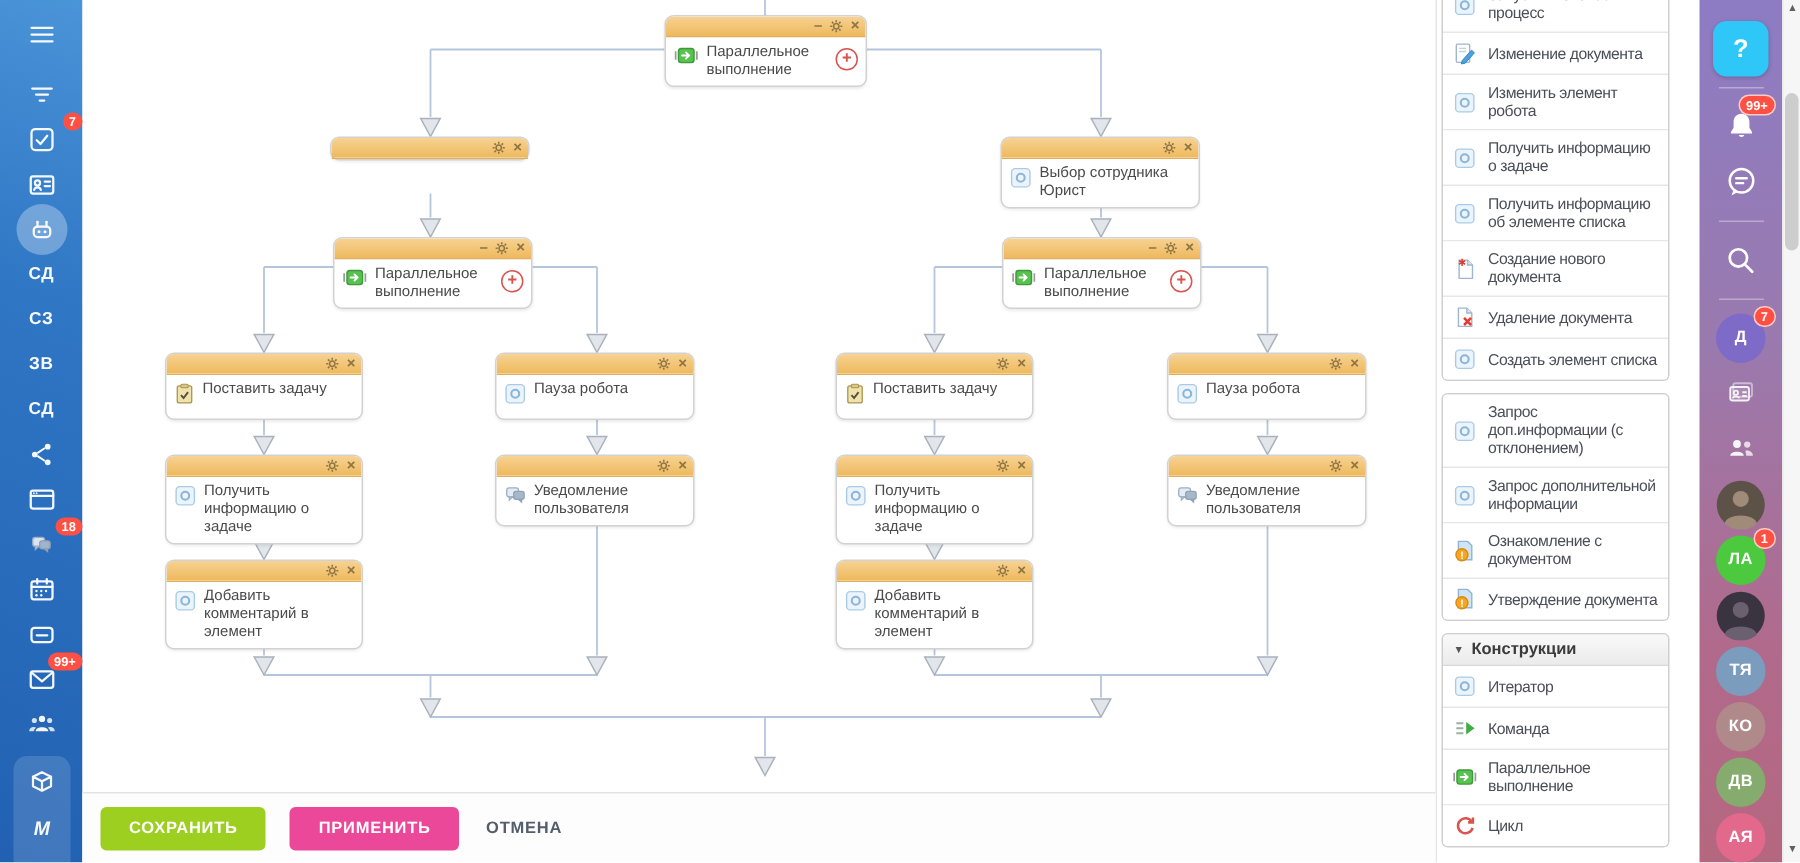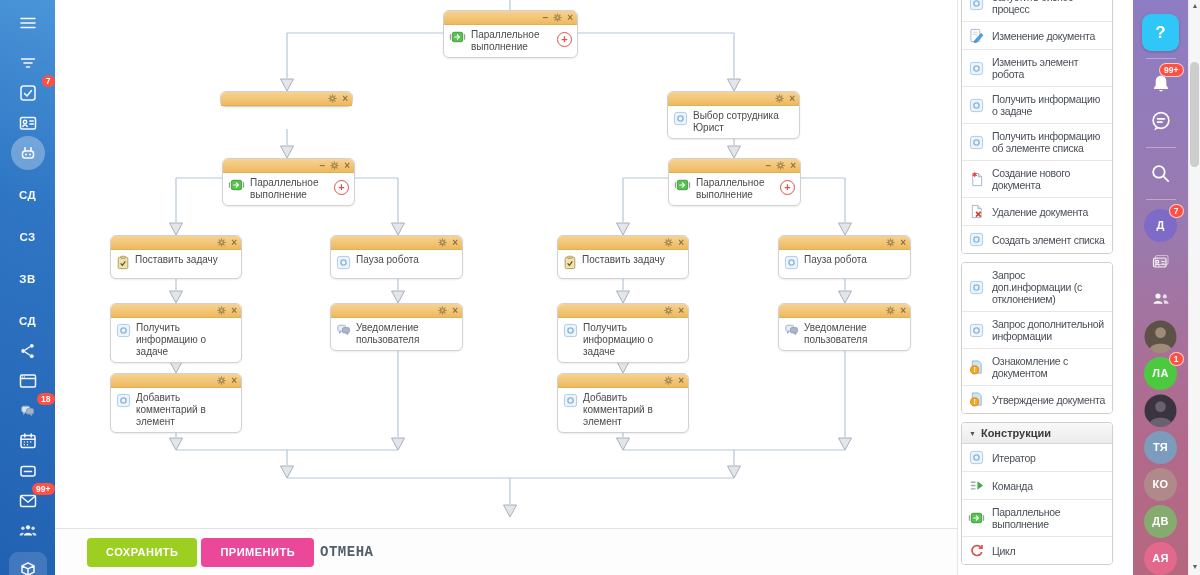--- a/index.html
+++ b/index.html
@@ -6,21 +6,21 @@
   body{width:1200px;height:575px;overflow:hidden;font-family:"Liberation Sans","DejaVu Sans",sans-serif;background:#fff;}
   .app{position:relative;width:1200px;height:575px;overflow:hidden;}
 
   
   .sb{position:absolute;left:0;top:0;width:55px;height:575px;
       background:linear-gradient(200deg,#4a94d8 0%,#2f76c4 35%,#2261b2 100%);
       display:flex;flex-direction:column;align-items:center;box-sizing:border-box;padding-top:10px;}
   .sb-item{position:relative;width:38px;height:26px;display:flex;align-items:center;justify-content:center;
       margin-bottom:4px;cursor:pointer;flex:none;}
   .sb-item svg{opacity:.95;}
-  .sb-item.txt{color:rgba(255,255,255,.97);font-size:11.5px;font-weight:bold;letter-spacing:.4px;margin-top:12px;}
+  .sb-item.txt{color:rgba(255,255,255,.97);font-size:11.5px;font-weight:bold;letter-spacing:.4px;}
   .sb-item.active::before{content:"";position:absolute;width:34px;height:34px;border-radius:50%;
       background:rgba(255,255,255,.30);}
   .sb-item.active svg{position:relative;}
   .sb-badge{position:absolute;top:-5px;right:-8px;background:#ff5043;color:#fff;font-size:8.5px;font-weight:bold;
       border-radius:8px;padding:1.5px 4px;line-height:1;z-index:3;}
   .sb-group{background:rgba(255,255,255,.14);border-radius:9px;padding:5px 0 2px;margin:4px 0 2px;
       display:flex;flex-direction:column;align-items:center;}
   .sb-gap{height:10px;flex:none;}
 
   
@@ -32,26 +32,26 @@
       border-bottom:1px solid #e2af58;display:flex;align-items:center;justify-content:flex-end;
       padding:0 4px;gap:5px;}
   .nbtn{color:#8d7544;font-size:10px;line-height:10px;font-weight:bold;cursor:pointer;display:flex;align-items:center;}
   .nbody{display:flex;align-items:flex-start;padding:4px 5px 4px 5px;gap:5px;}
   .nicon{flex:none;margin-top:1px;}
   .nlabel{font-size:10px;line-height:12px;color:#4a4a4a;flex:1;}
   .nplus{flex:none;width:13px;height:13px;border:1px solid #d9534f;border-radius:50%;color:#d9534f;
       font-size:11px;line-height:12px;font-weight:bold;text-align:center;background:#fff;cursor:pointer;margin-top:3px;}
 
   .bbar{position:absolute;left:0;right:0;bottom:0;height:46px;background:#fdfdfd;border-top:1px solid #e3e3e3;
-      display:flex;align-items:center;padding-left:32px;gap:4px;z-index:5;}
+      display:flex;align-items:center;padding-left:12px;gap:16px;z-index:5;}
   .btn{border:none;border-radius:4px;color:#fff;font-family:inherit;font-size:11px;font-weight:bold;
       letter-spacing:.5px;padding:0 19px;height:29px;cursor:pointer;}
   .btn.save{background:#9dcf21;}
   .btn.apply{background:#ec4899;}
-  .cancel{color:#545d6b;font-size:14px;font-weight:bold;letter-spacing:.5px;cursor:pointer;margin-left:2px;font-family:Liberation Mono, monospace;}
+  .cancel{color:#545d6b;font-size:11px;font-weight:bold;letter-spacing:.5px;cursor:pointer;margin-left:2px;}
 
   
   .panel{position:absolute;left:958px;top:0;width:163px;height:575px;background:#fff;overflow:hidden;}
   .psections{position:absolute;left:3px;top:-16px;width:152px;}
   .psec{border:1px solid #cfcfcf;border-radius:4px;background:#fff;margin-bottom:8px;overflow:hidden;}
   .phead{background:linear-gradient(#f9f9f9,#ebebeb);border-bottom:1px solid #d8d8d8;padding:4px 7px;
       font-size:11px;font-weight:bold;color:#3b3b3b;display:flex;align-items:center;gap:5px;cursor:pointer;}
   .phead .tri{font-size:7px;color:#555;}
   .pitem{display:flex;align-items:center;gap:7px;padding:6px 6px;border-bottom:1px solid #e7e7e7;cursor:pointer;background:#fff;}
   .pitem:last-child{border-bottom:none;}

